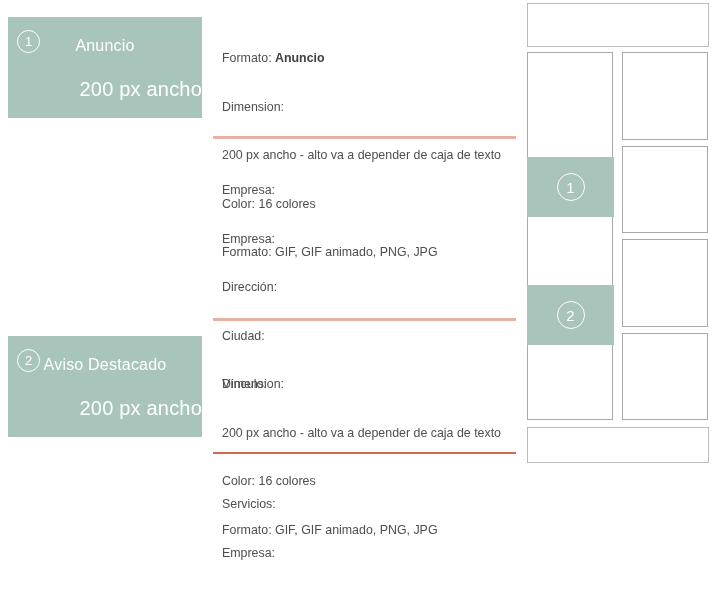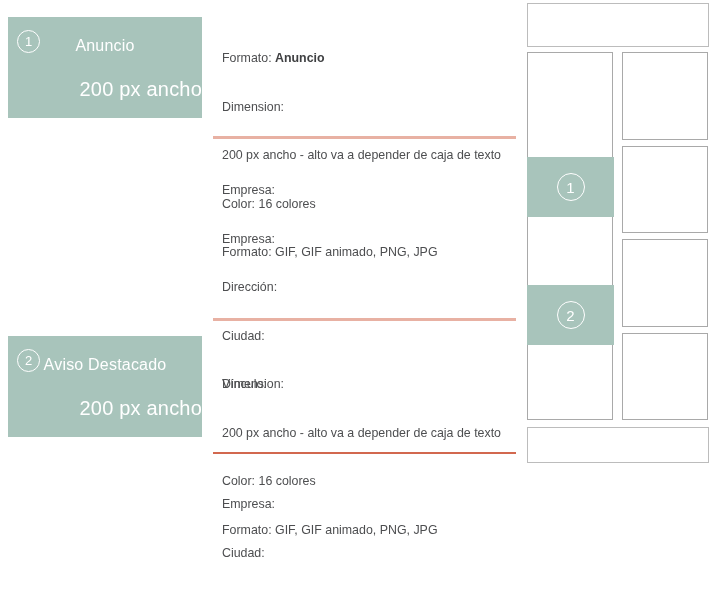--- a/index.html
+++ b/index.html
@@ -103,20 +103,21 @@
     <div class="line">Dimension:</div>
     <div class="line">200 px ancho - alto va a depender de caja de texto</div>
     <div class="line">Color: 16 colores</div>
     <div class="line">Formato: GIF, GIF animado, PNG, JPG</div>
     
   </div>
 
   <div class="divider red" style="top:452px"></div>
 
   <div class="text-block" style="top:464px">
+    <div class="line">Servicios:</div>
     <div class="line">Empresa:</div>
     <div class="line">Ciudad:</div>
     
     
     
     
     
   </div>
 
   <div class="wf light" style="left:527px; top:3px; width:182px; height:44px"></div>

